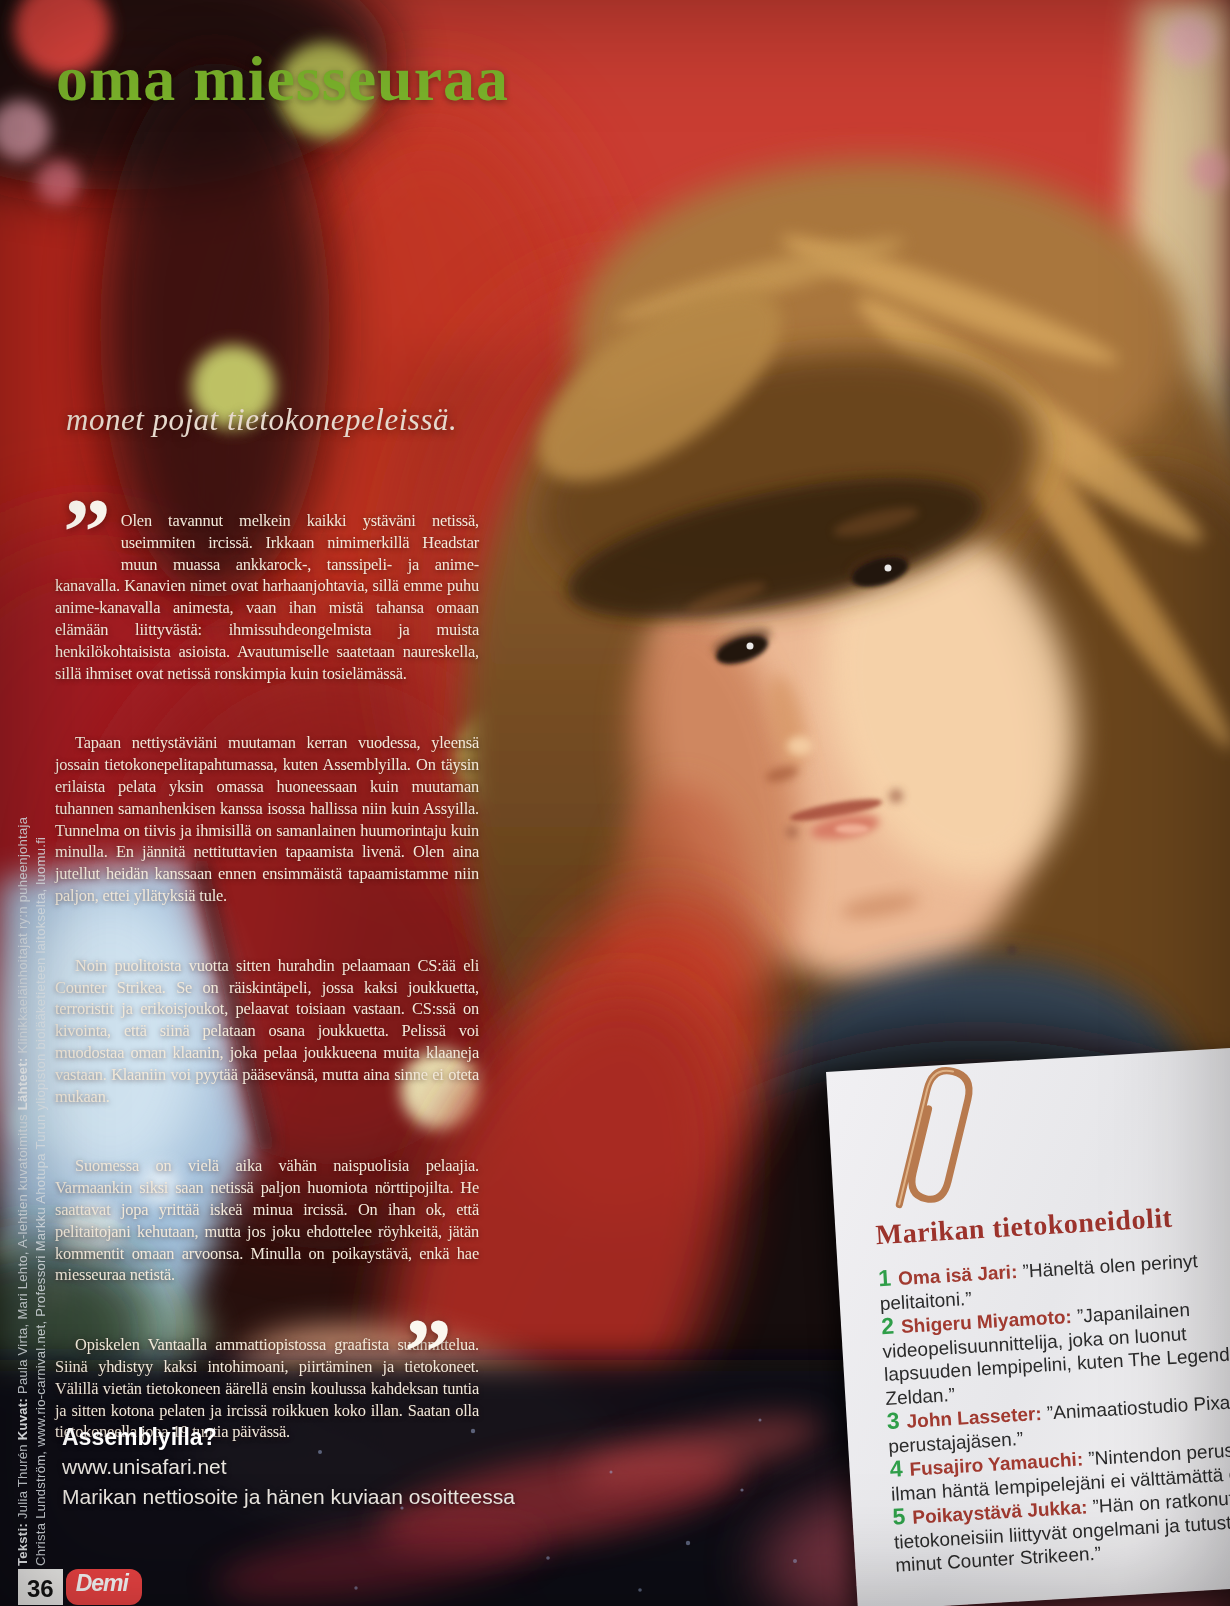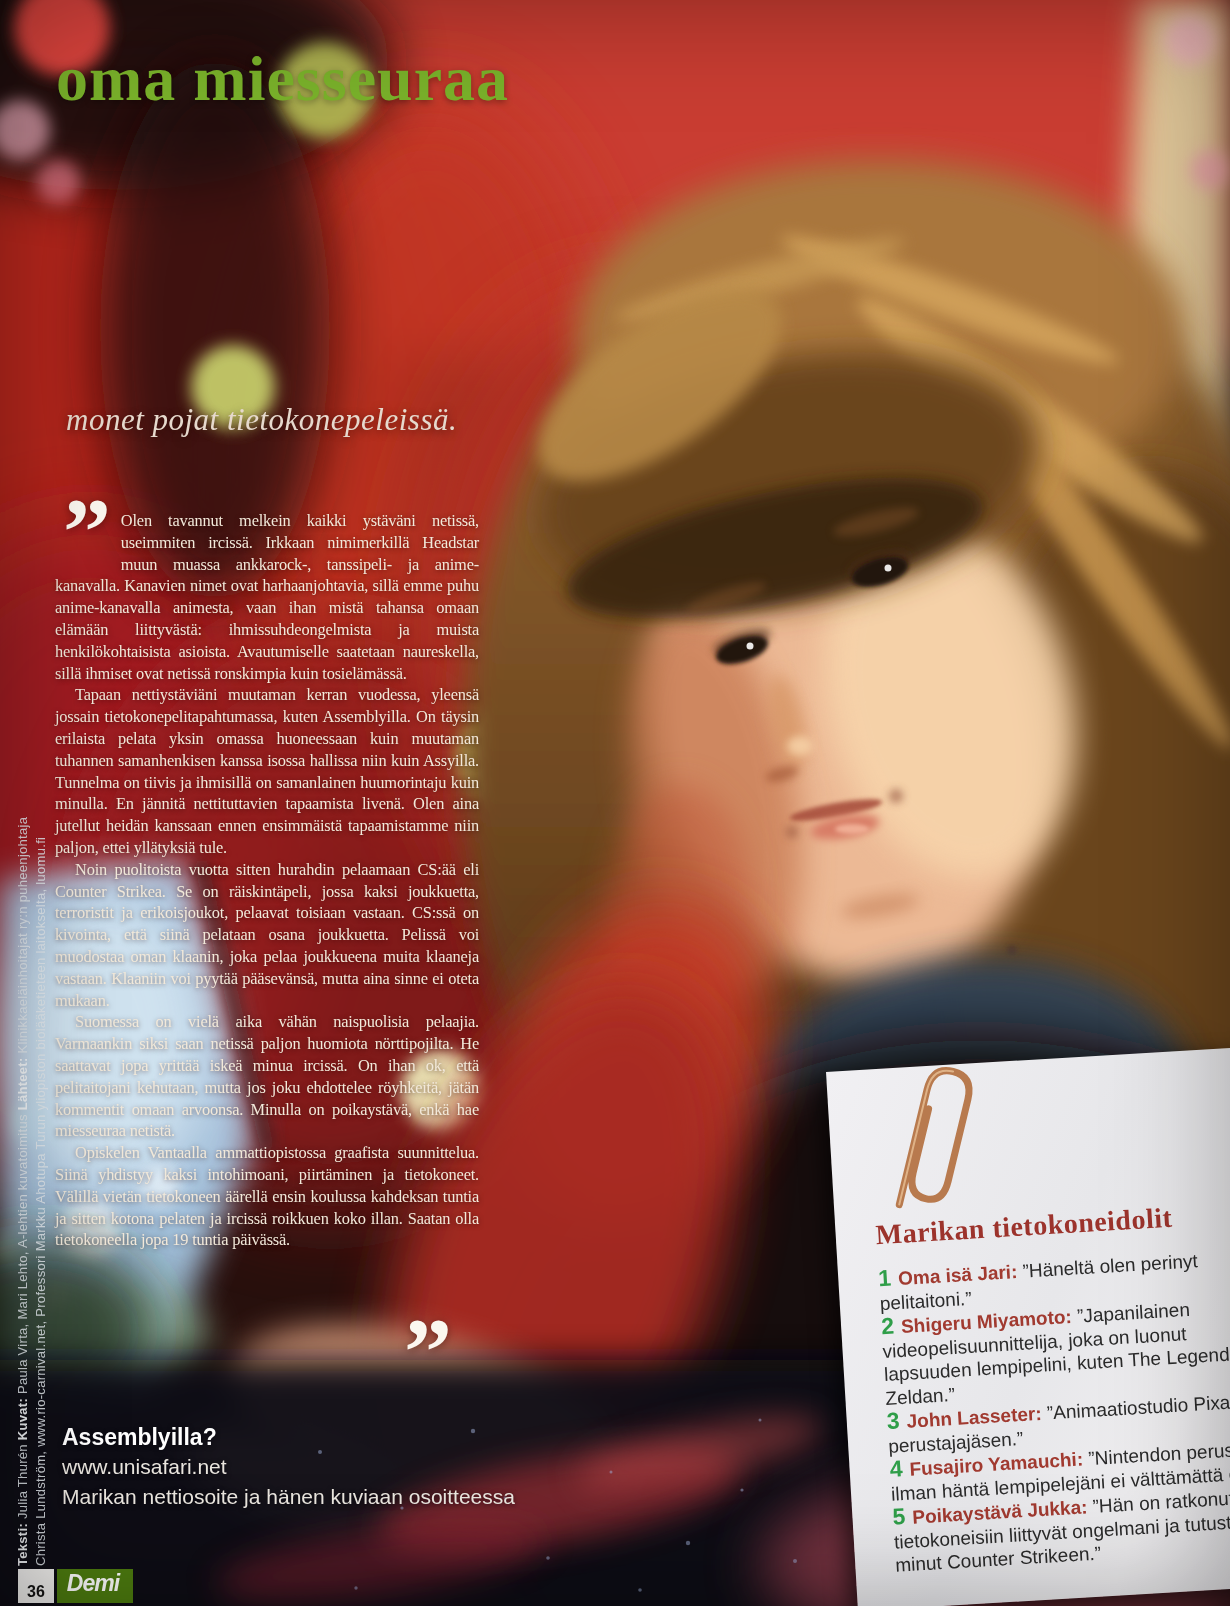--- a/index.html
+++ b/index.html
@@ -16,21 +16,21 @@
          text-shadow:0 3px 16px rgba(0,0,0,.5);}
   .subtitle{position:absolute;left:66px;top:402px;font-family:"Liberation Serif",serif;
             font-style:italic;font-size:31px;line-height:1.18;letter-spacing:.5px;color:#e6d9cd;
             text-shadow:0 2px 8px rgba(40,10,5,.6);}
 
   
   .article{position:absolute;left:55px;top:510px;width:424px;color:#f2e9da;
            font-size:16.4px;line-height:21.8px;text-align:justify;letter-spacing:-.2px;
            text-shadow:0 1px 5px rgba(40,8,4,.55);}
   .article p{margin:0;}
-  .article p + p{text-indent:20px;}
+  .article p + p{text-indent:20px;margin-top:48px;}
   .open-quote{float:left;font-family:"Liberation Serif",serif;font-weight:bold;
               font-size:96px;line-height:40px;height:42px;color:#fbf7ef;margin:2px 10px 0 8px;
               text-shadow:0 2px 8px rgba(40,8,4,.5);}
   .close-quote{position:absolute;left:404px;top:1332px;font-family:"Liberation Serif",serif;
                font-weight:bold;font-size:96px;line-height:40px;color:#fbf7ef;
                text-shadow:0 2px 8px rgba(40,8,4,.5);}
 
   
   .interested{position:absolute;left:62px;top:1422px;font-family:"Liberation Sans",sans-serif;
               color:#e9e5de;font-size:21px;line-height:30px;text-shadow:0 1px 5px rgba(0,0,10,.6);}
@@ -53,24 +53,24 @@
   
   .credits{position:absolute;left:14px;top:1566px;width:840px;height:36px;
            transform:rotate(-90deg);transform-origin:0 0;
            font-family:"Liberation Sans",sans-serif;font-size:13px;line-height:18px;
            color:rgba(228,233,238,.88);letter-spacing:.3px;white-space:nowrap;}
   .credits b{color:rgba(245,248,250,.95);}
 
   
   .footer{position:absolute;left:18px;top:1569px;display:flex;align-items:stretch;
           font-family:"Liberation Sans",sans-serif;}
-  .pagenum{background:#f2f1ef;color:#141414;font-weight:bold;font-size:16px;
-           padding:14px 9px 2px 9px;}
-  .maglogo{background:#4d7c0f;color:#ffffff;font-weight:bold;font-style:italic;
-           font-size:23px;letter-spacing:-1px;padding:1px 14px 2px 10px;margin-left:3px;}
+  .pagenum{background:#f2f1ef;color:#141414;font-weight:bold;font-size:24px;
+           padding:6px 9px 2px 9px;}
+  .maglogo{background:#ef4444;color:#ffffff;font-weight:bold;font-style:italic;
+           font-size:23px;letter-spacing:-1px;padding:1px 14px 2px 10px;margin-left:3px;border-radius:12px;}
 
   .vignette{position:absolute;inset:0;pointer-events:none;
             box-shadow:inset 0 0 120px rgba(0,0,0,.35);}
 </style>
 </head>
 <body>
 
 <div class="page">
 
   <svg class="photo" viewBox="0 0 1230 1606" preserveAspectRatio="none" aria-hidden="true">

